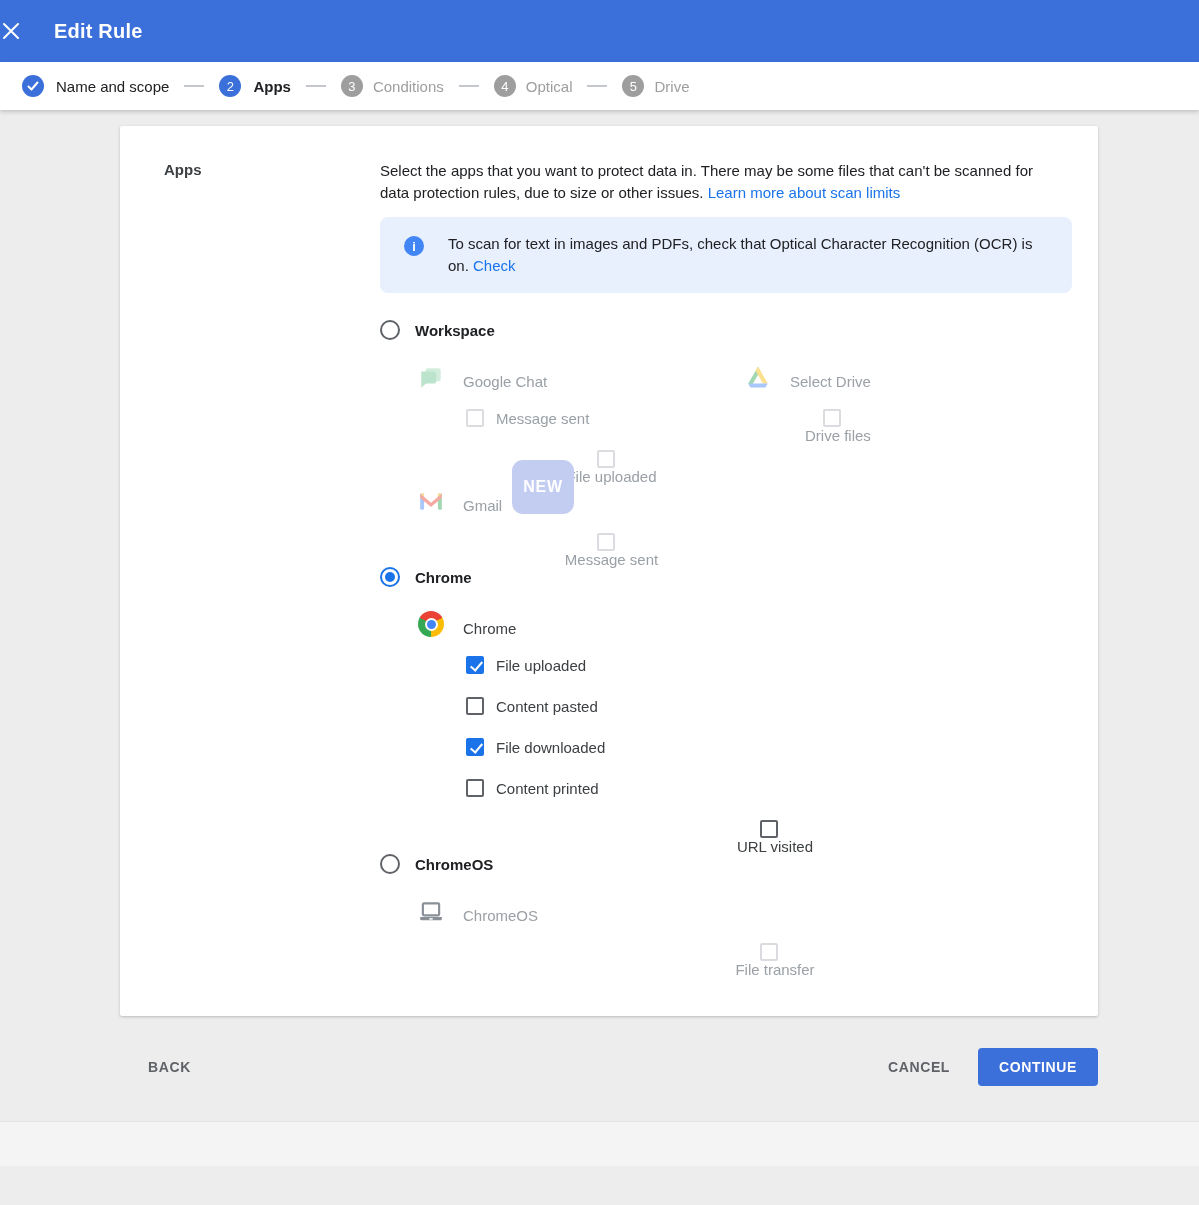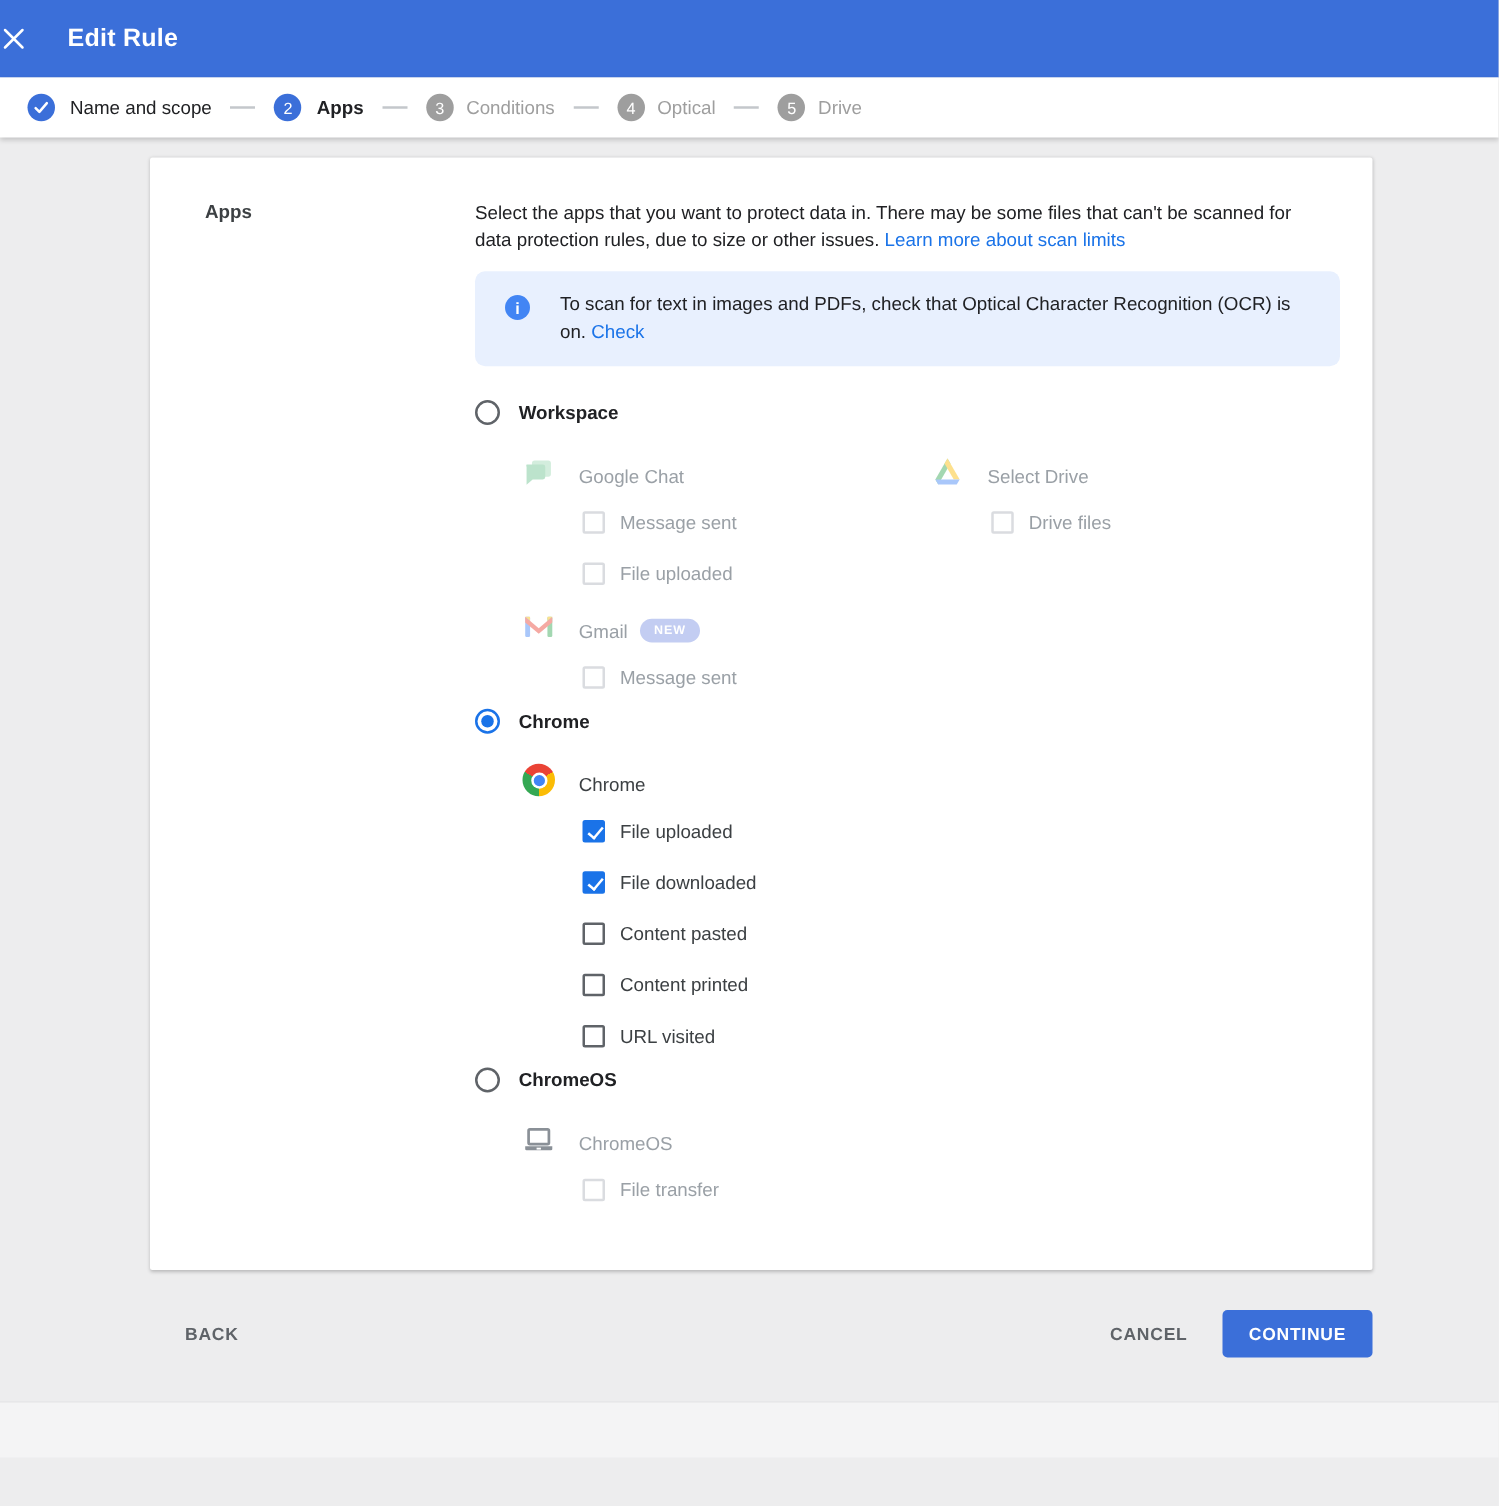--- a/index.html
+++ b/index.html
@@ -50,27 +50,27 @@
   .radio.selected { border-color:#1a73e8; }
   .radio.selected::after { content:""; width:10px; height:10px; border-radius:50%; background:#1a73e8; }
   .radio-label { margin-left:15px; font-size:15px; font-weight:bold; color:#202124; }
 
   .apps { margin-left:38px; margin-top:20px; }
   .ws-grid { display:flex; }
   .ws-col-left { width:327px; }
   .app-header { display:flex; align-items:flex-end; height:30px; }
   .app-icon { width:26px; height:26px; flex:none; }
   .app-name { margin-left:19px; font-size:15px; color:#3c4043; }
-  .badge-new { margin-left:10px; background:#c3cdf2; color:#fff; font-size:10px; font-weight:bold;
-    letter-spacing:0.8px; border-radius:11px; padding:4px 11px; }
+  .badge-new { margin-left:10px; background:#c3cdf2; color:#fff; font-size:16px; font-weight:bold;
+    letter-spacing:0.8px; border-radius:11px; padding:18px 11px; }
   .gmail-block { margin-top:16px; }
 
   .events { margin-left:48px; margin-top:19px; }
   .event-row { display:flex; align-items:center; height:18px; margin-bottom:23px; cursor:pointer; }
-  .event-row:last-child { margin-bottom:0; }
+  .event-row:last-child { margin-bottom:0;flex-direction:column; }
   .cb { width:18px; height:18px; border:2px solid #5f6368; border-radius:2px; flex:none; }
   .cb.checked { background:#1a73e8; border-color:#1a73e8; }
   .cb.checked::after { content:""; display:block; width:5px; height:10px;
     border:solid #fff; border-width:0 2px 2px 0; transform:rotate(40deg); margin:1px 0 0 5px; }
   .event-label { margin-left:12px; font-size:15px; color:#3c4043; }
 
   .disabled .app-name, .disabled .event-label { color:#9aa0a6; }
   .disabled .cb { border-color:#dadce0; }
   .disabled .app-icon.fade { opacity:0.45; }
   .disabled .event-row, .disabled .radio-row { cursor:default; }
@@ -232,26 +232,26 @@
                 </span>
               </span>
               <span class="app-name">Chrome</span>
             </div>
             <div class="events">
               <div class="event-row">
                 <span class="cb checked"></span>
                 <span class="event-label">File uploaded</span>
               </div>
               <div class="event-row">
+                <span class="cb"></span>
+                <span class="event-label">Content pasted</span>
+              </div>
+              <div class="event-row">
                 <span class="cb checked"></span>
                 <span class="event-label">File downloaded</span>
-              </div>
-              <div class="event-row">
-                <span class="cb"></span>
-                <span class="event-label">Content pasted</span>
               </div>
               <div class="event-row">
                 <span class="cb"></span>
                 <span class="event-label">Content printed</span>
               </div>
               <div class="event-row">
                 <span class="cb"></span>
                 <span class="event-label">URL visited</span>
               </div>
             </div>

